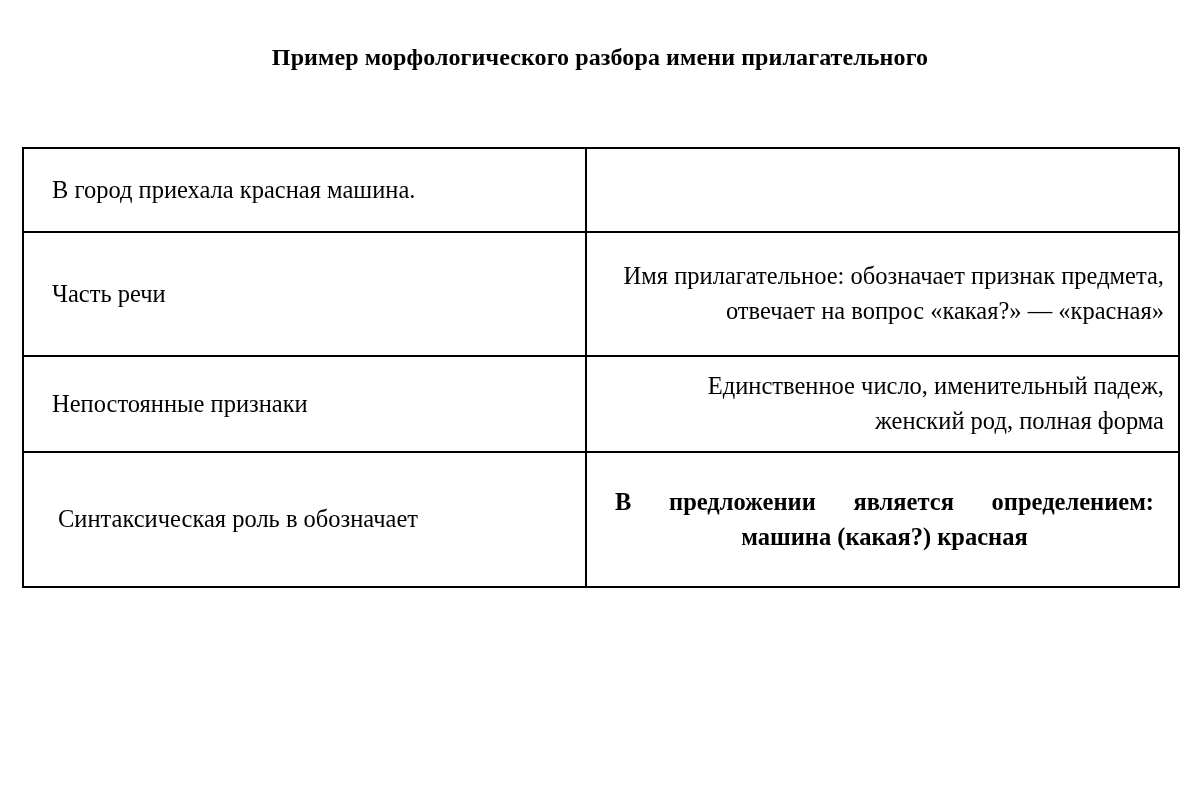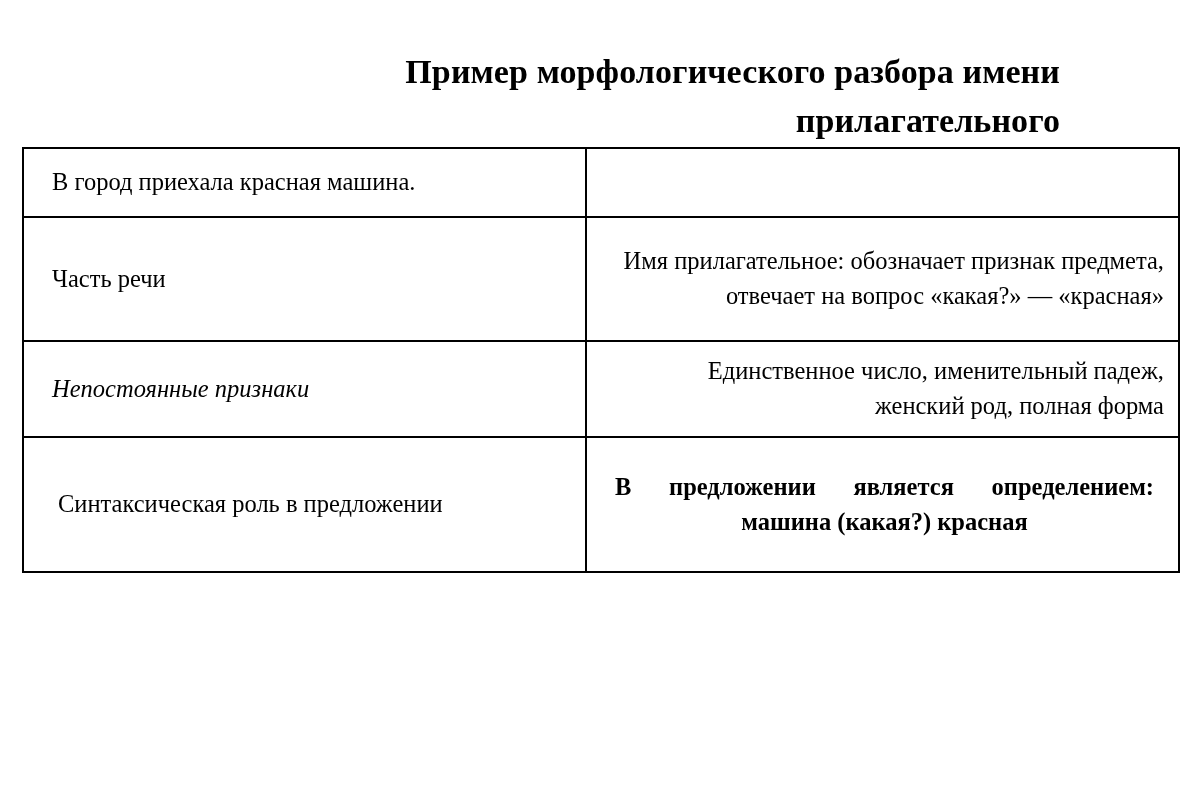--- a/index.html
+++ b/index.html
@@ -22,22 +22,22 @@
     height: 800px;
     position: relative;
     box-sizing: border-box;
   }
 
   .doc-title {
     position: absolute;
     left: 140px;
     top: 24px;
     width: 920px;
-    text-align: right;
-    font-size: 34px;
+    text-align: center;
+    font-size: 24px;
     font-weight: bold;
     line-height: 1.45;
     letter-spacing: 0.1px;
   }
 
   .analysis-table {
     position: absolute;
     left: 22px;
     top: 147px;
     width: 1156px;
@@ -51,37 +51,37 @@
     font-size: 24.5px;
     line-height: 1.42;
     padding: 8px 14px;
     box-sizing: border-box;
   }
 
   .col-term  { width: 563px; }
   .col-value { width: 593px; }
 
   
-  .row-sentence td        { height: 69px; border-radius: 10px; }
+  .row-sentence td        { height: 84px; border-radius: 10px; }
   .row-sentence .cell-text{ padding-left: 14px; }
 
   .row-part td            { height: 124px; }
   .row-part .cell-text    { padding-left: 14px; font-family: Liberation Serif, serif; }
   .row-part .cell-value   { padding-left: 14px; text-align: right; }
 
   .row-initial td         { height: 75px; }
   .row-initial .cell-text { padding-left: 14px; }
   .row-initial .cell-value{ padding-left: 14px; }
 
   .row-constant td        { height: 109px; }
   .row-constant .cell-text{ padding-left: 20px; }
   .row-constant .cell-value{ padding-left: 14px; }
 
   .row-variable td        { height: 96px; }
-  .row-variable .cell-text{ padding-left: 14px; font-style: italic; }
+  .row-variable .cell-text{ padding-left: 14px; }
   .row-variable .cell-value{ padding-left: 14px; text-align: right; }
 
   .row-syntax td          { height: 135px; }
   .row-syntax .cell-text  { padding-left: 20px; }
   .row-syntax .cell-value {
     padding-left: 14px;
     padding-right: 10px;
     text-align: justify;
     text-align-last: center;
     font-weight: bold;
@@ -130,21 +130,21 @@
         <td>
           <span class="cell-text">Непостоянные признаки</span>
         </td>
         <td>
           <span class="cell-value">Единственное число, именительный падеж, женский род, полная форма</span>
         </td>
       </tr>
 
       <tr class="row-syntax">
         <td>
-          <span class="cell-text">Синтаксическая роль в предложении</span>
+          <span class="cell-text">Синтаксическая роль в обозначает</span>
         </td>
         <td>
           <span class="cell-value">В предложении является определением: машина (какая?) красная</span>
         </td>
       </tr>
     </tbody>
   </table>
 
 </div>
 

